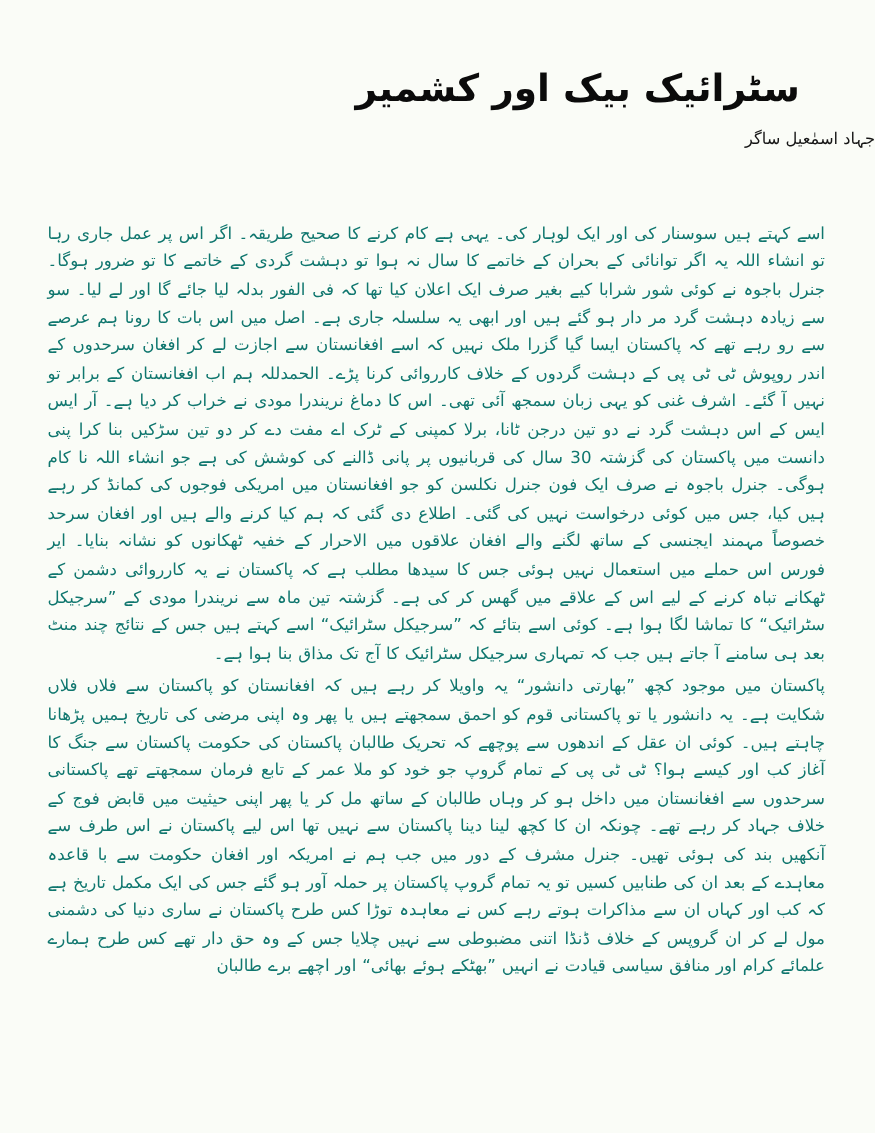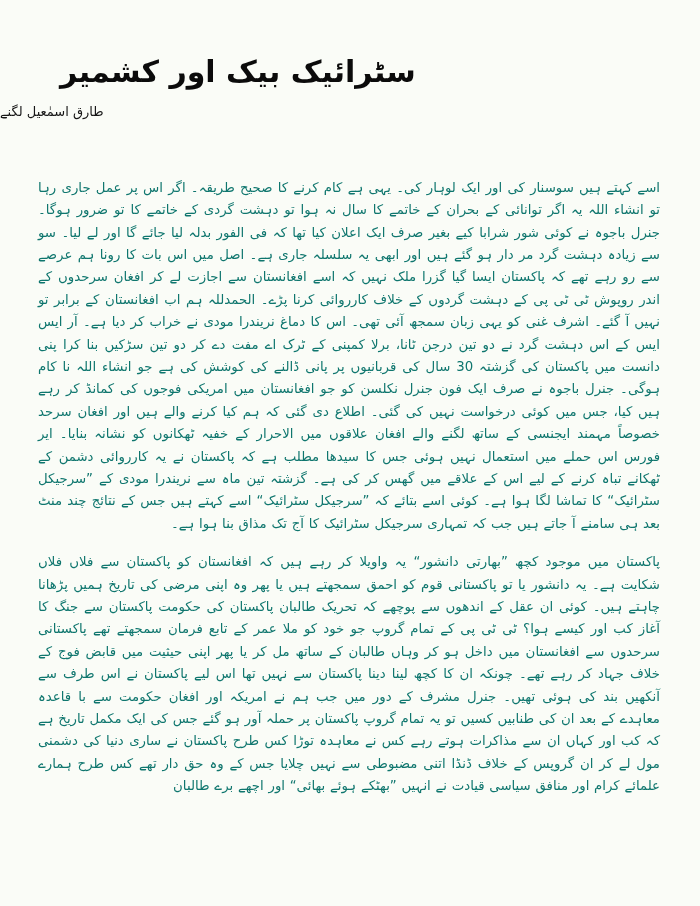--- a/index.html
+++ b/index.html
@@ -15,21 +15,21 @@
   }
   .page {
     position: relative;
     width: 700px;
     height: 906px;
     background: #fafcf7;
     box-sizing: border-box;
   }
   .masthead {
     padding-top: 52px;
-    text-align: left;
+    text-align: right;
   }
   .article-title {
     direction: rtl;
     unicode-bidi: bidi-override;
     font-family: "DejaVu Sans", sans-serif;
     font-size: 30px;
     font-weight: bold;
     color: #0b0b0b;
     letter-spacing: 0.5px;
     line-height: 1.35;
@@ -58,31 +58,31 @@
     text-align: justify;
     text-align-last: right;
     font-family: "DejaVu Sans", sans-serif;
     font-size: 13.3px;
     line-height: 22.4px;
     color: #0f766e;
     margin: 0 0 0 0;
     word-spacing: 0.5px;
   }
   .para + .para {
-    margin-top: 16px;
+    margin-top: 4px;
   }
 </style>
 </head>
 <body>
 
 <div class="page">
 
   <div class="masthead">
     <h1 class="article-title">سٹرائیک بیک اور کشمیر</h1>
-    <div class="article-byline">طارق اسمٰعیل لگنے</div>
+    <div class="article-byline">جہاد اسمٰعیل ساگر</div>
   </div>
 
   <div class="article-body">
     <p class="para">اسے کہتے ہیں سوسنار کی اور ایک لوہار کی۔ یہی ہے کام کرنے کا صحیح طریقہ۔ اگر اس پر عمل جاری رہا تو انشاء اللہ یہ اگر توانائی کے بحران کے خاتمے کا سال نہ ہوا تو دہشت گردی کے خاتمے کا تو ضرور ہوگا۔ جنرل باجوہ نے کوئی شور شرابا کیے بغیر صرف ایک اعلان کیا تھا کہ فی الفور بدلہ لیا جائے گا اور لے لیا۔ سو سے زیادہ دہشت گرد مر دار ہو گئے ہیں اور ابھی یہ سلسلہ جاری ہے۔ اصل میں اس بات کا رونا ہم عرصے سے رو رہے تھے کہ پاکستان ایسا گیا گزرا ملک نہیں کہ اسے افغانستان سے اجازت لے کر افغان سرحدوں کے اندر روپوش ٹی ٹی پی کے دہشت گردوں کے خلاف کارروائی کرنا پڑے۔ الحمدللہ ہم اب افغانستان کے برابر تو نہیں آ گئے۔ اشرف غنی کو یہی زبان سمجھ آئی تھی۔ اس کا دماغ نریندرا مودی نے خراب کر دیا ہے۔ آر ایس ایس کے اس دہشت گرد نے دو تین درجن ٹانا، برلا کمپنی کے ٹرک اے مفت دے کر دو تین سڑکیں بنا کرا پنی دانست میں پاکستان کی گزشتہ 30 سال کی قربانیوں پر پانی ڈالنے کی کوشش کی ہے جو انشاء اللہ نا کام ہوگی۔ جنرل باجوہ نے صرف ایک فون جنرل نکلسن کو جو افغانستان میں امریکی فوجوں کی کمانڈ کر رہے ہیں کیا، جس میں کوئی درخواست نہیں کی گئی۔ اطلاع دی گئی کہ ہم کیا کرنے والے ہیں اور افغان سرحد خصوصاً مہمند ایجنسی کے ساتھ لگنے والے افغان علاقوں میں الاحرار کے خفیہ ٹھکانوں کو نشانہ بنایا۔ ایر فورس اس حملے میں استعمال نہیں ہوئی جس کا سیدھا مطلب ہے کہ پاکستان نے یہ کارروائی دشمن کے ٹھکانے تباہ کرنے کے لیے اس کے علاقے میں گھس کر کی ہے۔ گزشتہ تین ماہ سے نریندرا مودی کے ”سرجیکل سٹرائیک“ کا تماشا لگا ہوا ہے۔ کوئی اسے بتائے کہ ”سرجیکل سٹرائیک“ اسے کہتے ہیں جس کے نتائج چند منٹ بعد ہی سامنے آ جاتے ہیں جب کہ تمہاری سرجیکل سٹرائیک کا آج تک مذاق بنا ہوا ہے۔</p>
     <p class="para">پاکستان میں موجود کچھ ”بھارتی دانشور“ یہ واویلا کر رہے ہیں کہ افغانستان کو پاکستان سے فلاں فلاں شکایت ہے۔ یہ دانشور یا تو پاکستانی قوم کو احمق سمجھتے ہیں یا پھر وہ اپنی مرضی کی تاریخ ہمیں پڑھانا چاہتے ہیں۔ کوئی ان عقل کے اندھوں سے پوچھے کہ تحریک طالبان پاکستان کی حکومت پاکستان سے جنگ کا آغاز کب اور کیسے ہوا؟ ٹی ٹی پی کے تمام گروپ جو خود کو ملا عمر کے تابع فرمان سمجھتے تھے پاکستانی سرحدوں سے افغانستان میں داخل ہو کر وہاں طالبان کے ساتھ مل کر یا پھر اپنی حیثیت میں قابض فوج کے خلاف جہاد کر رہے تھے۔ چونکہ ان کا کچھ لینا دینا پاکستان سے نہیں تھا اس لیے پاکستان نے اس طرف سے آنکھیں بند کی ہوئی تھیں۔ جنرل مشرف کے دور میں جب ہم نے امریکہ اور افغان حکومت سے با قاعدہ معاہدے کے بعد ان کی طنابیں کسیں تو یہ تمام گروپ پاکستان پر حملہ آور ہو گئے جس کی ایک مکمل تاریخ ہے کہ کب اور کہاں ان سے مذاکرات ہوتے رہے کس نے معاہدہ توڑا کس طرح پاکستان نے ساری دنیا کی دشمنی مول لے کر ان گروپس کے خلاف ڈنڈا اتنی مضبوطی سے نہیں چلایا جس کے وہ حق دار تھے کس طرح ہمارے علمائے کرام اور منافق سیاسی قیادت نے انہیں ”بھٹکے ہوئے بھائی“ اور اچھے برے طالبان</p>
   </div>
 
 </div>
 
 </body></html>

